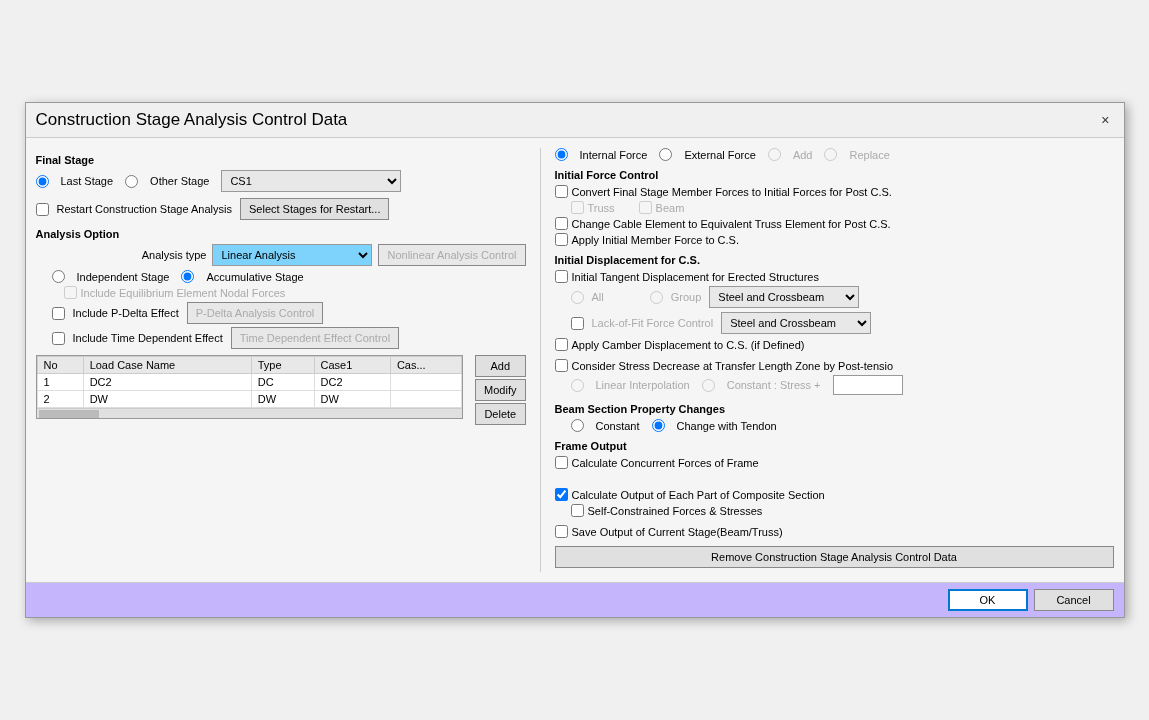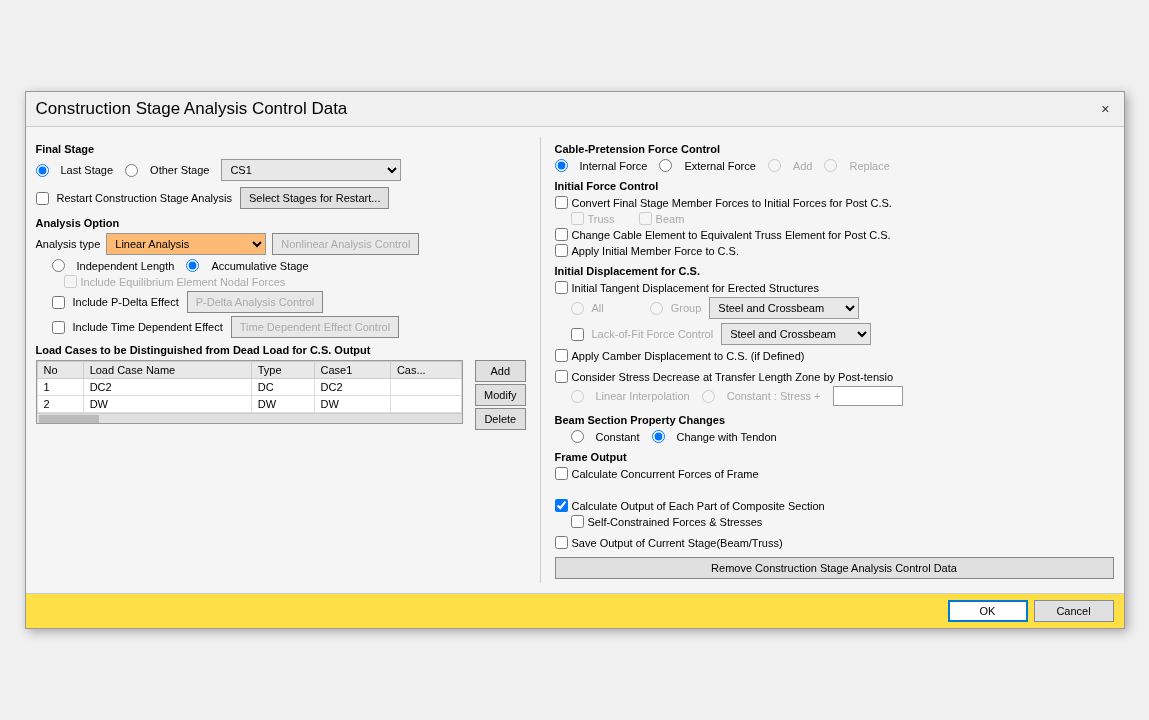--- a/index.html
+++ b/index.html
@@ -10,42 +10,42 @@
     .close-btn { background: none; border: none; cursor: pointer; font-size: 14px; color: #333; padding: 0 4px; }
     .dialog-content { display: flex; padding: 10px; gap: 10px; }
     .left-panel { flex: 0 0 490px; }
     .right-panel { flex: 1; }
     .section-label { font-weight: bold; font-size: 11px; margin-bottom: 4px; margin-top: 6px; }
     .radio-group { display: flex; gap: 12px; align-items: center; margin-bottom: 4px; }
     .row { display: flex; align-items: center; gap: 8px; margin-bottom: 4px; }
     .checkbox-row { display: flex; align-items: center; gap: 4px; margin-bottom: 3px; }
     label { font-size: 11px; cursor: pointer; }
     input[type="radio"], input[type="checkbox"] { cursor: pointer; }
-    select { font-size: 11px; height: 22px; border: 1px solid #999; background: #fdba74; padding: 0 4px; }
+    select { font-size: 11px; height: 22px; border: 1px solid #999; background: #7dd3fc; padding: 0 4px; }
     button { font-size: 11px; border: 1px solid #888; background: #e0e0e0; padding: 3px 8px; cursor: pointer; height: 22px; }
     button:disabled { color: #aaa; cursor: default; background: #e8e8e8; }
     .btn-primary { background: #fff; border: 2px solid #0078d4; }
-    .analysis-type-row { display: flex; align-items: center; gap: 6px; margin-bottom: 4px; }
+    .analysis-type-row { display: flex; align-items: center; gap: 6px; margin-bottom: 4px; justify-content: flex-end; }
     .analysis-type-label { font-size: 11px; }
     .nonlinear-btn { background: #d0d0d0; color: #777; font-size: 11px; }
     .pdelta-btn { background: #d0d0d0; color: #777; font-size: 11px; }
     .timedep-btn { background: #d0d0d0; color: #777; font-size: 11px; }
     .table-container { border: 1px solid #999; margin-bottom: 4px; }
     table { width: 100%; border-collapse: collapse; font-size: 11px; }
     table th { background: #e8e8e8; border: 1px solid #ccc; padding: 2px 6px; text-align: left; font-weight: normal; }
     table td { border: 1px solid #ddd; padding: 2px 6px; background: #fff; }
     .table-buttons { display: flex; flex-direction: column; gap: 2px; }
     .scrollbar-area { height: 10px; background: #e0e0e0; border-top: 1px solid #ccc; display: flex; align-items: center; }
     .scrollbar-thumb { width: 60px; height: 8px; background: #bbb; margin-left: 2px; }
     .divider-v { width: 1px; background: #ccc; margin: 0 4px; }
     .indent { padding-left: 16px; }
     .indent2 { padding-left: 28px; }
     .cs-select { background: #e8e8e8; width: 180px; }
     .group-select { background: #e8e8e8; width: 150px; font-size: 11px; height: 22px; border: 1px solid #999; }
-    .dialog-footer { display: flex; justify-content: flex-end; gap: 6px; padding: 6px 10px; border-top: 1px solid #ccc; background: #fde047; }
+    .dialog-footer { display: flex; justify-content: flex-end; gap: 6px; padding: 6px 10px; border-top: 1px solid #ccc; background: #c4b5fd; }
     .stress-input { width: 70px; height: 20px; border: 1px solid #999; font-size: 11px; padding: 0 3px; background: #fff; }
     .disabled-text { color: #aaa; }
     .bottom-btn { width: 100%; }
   </style>
 </head>
 <body>
 
 <div class="dialog">
 
   <div class="title-bar">
@@ -81,42 +81,41 @@
         <div class="analysis-type-row">
           <span class="analysis-type-label">Analysis type</span>
           <select style="width:160px;">
             <option>Linear Analysis</option>
             <option>Nonlinear Analysis</option>
           </select>
           <button class="nonlinear-btn" disabled="">Nonlinear Analysis Control</button>
         </div>
         <div class="radio-group indent" style="margin-bottom:3px;">
           <input type="radio" name="stage_type" id="independent_stage" style="">
-          <label for="independent_stage">Independent Length</label>
+          <label for="independent_stage">Independent Stage</label>
           <input type="radio" name="stage_type" id="accumulative_stage" checked="" style="">
           <label for="accumulative_stage">Accumulative Stage</label>
         </div>
         <div class="checkbox-row indent2 disabled-text">
           <input type="checkbox" id="equilibrium_cb" disabled="" style="">
           <label for="equilibrium_cb">Include Equilibrium Element Nodal Forces</label>
         </div>
         <div class="row indent" style="margin-bottom:3px;">
           <input type="checkbox" id="pdelta_cb" style="">
           <label for="pdelta_cb">Include P-Delta Effect</label>
           <button class="pdelta-btn" disabled="">P-Delta Analysis Control</button>
         </div>
         <div class="row indent" style="margin-bottom:6px;">
           <input type="checkbox" id="timedep_cb" style="">
           <label for="timedep_cb">Include Time Dependent Effect</label>
           <button class="timedep-btn" disabled="">Time Dependent Effect Control</button>
         </div>
       </div>
 
       <div>
-        <div class="section-label">Load Cases to be Distinguished from Dead Load for C.S. Output</div>
         <div style="display:flex; gap:12px;">
           <div style="flex:1;">
             <div class="table-container">
               <table>
                 <thead>
                   <tr>
                     <th>No</th>
                     <th>Load Case Name</th>
                     <th>Type</th>
                     <th>Case1</th>
@@ -153,21 +152,20 @@
         </div>
       </div>
     </div>
 
     <div class="divider-v"></div>
 
     <div class="right-panel">
 
       
       <div style="margin-bottom:8px;">
-        <div class="section-label">Cable-Pretension Force Control</div>
         <div class="radio-group">
           <input type="radio" name="cable_force" id="internal_force" checked="" style="">
           <label for="internal_force">Internal Force</label>
           <input type="radio" name="cable_force" id="external_force" style="">
           <label for="external_force">External Force</label>
           <input type="radio" name="cable_add_replace" id="cable_add" disabled="" style="">
           <label for="cable_add" class="disabled-text">Add</label>
           <input type="radio" name="cable_add_replace" id="cable_replace" disabled="" style="">
           <label for="cable_replace" class="disabled-text">Replace</label>
         </div>

